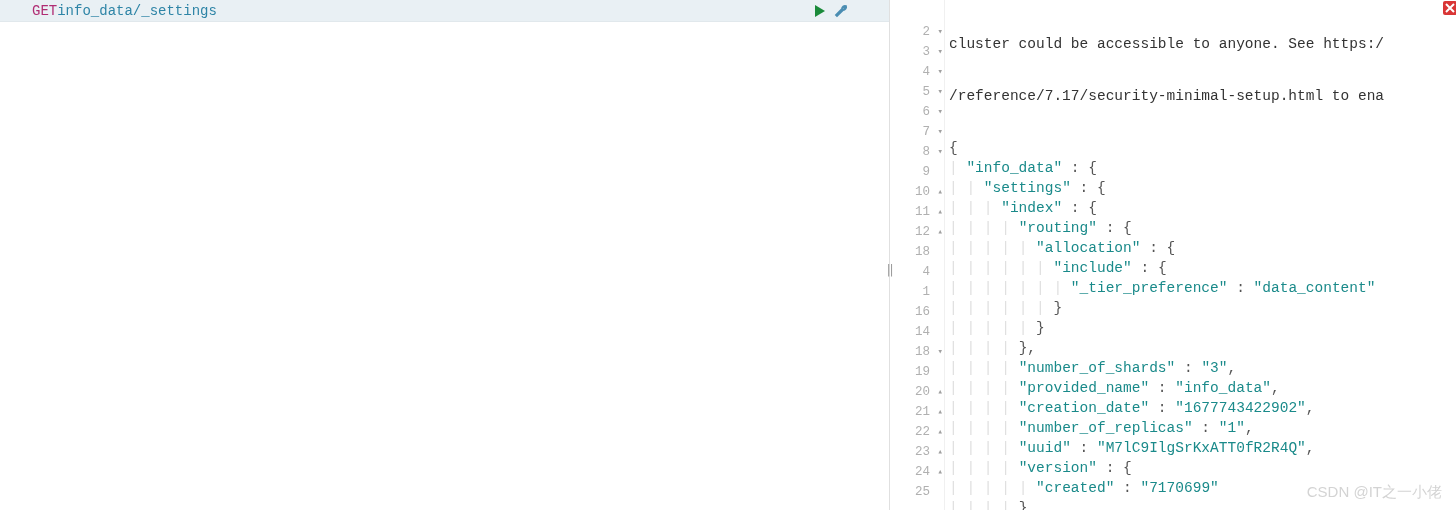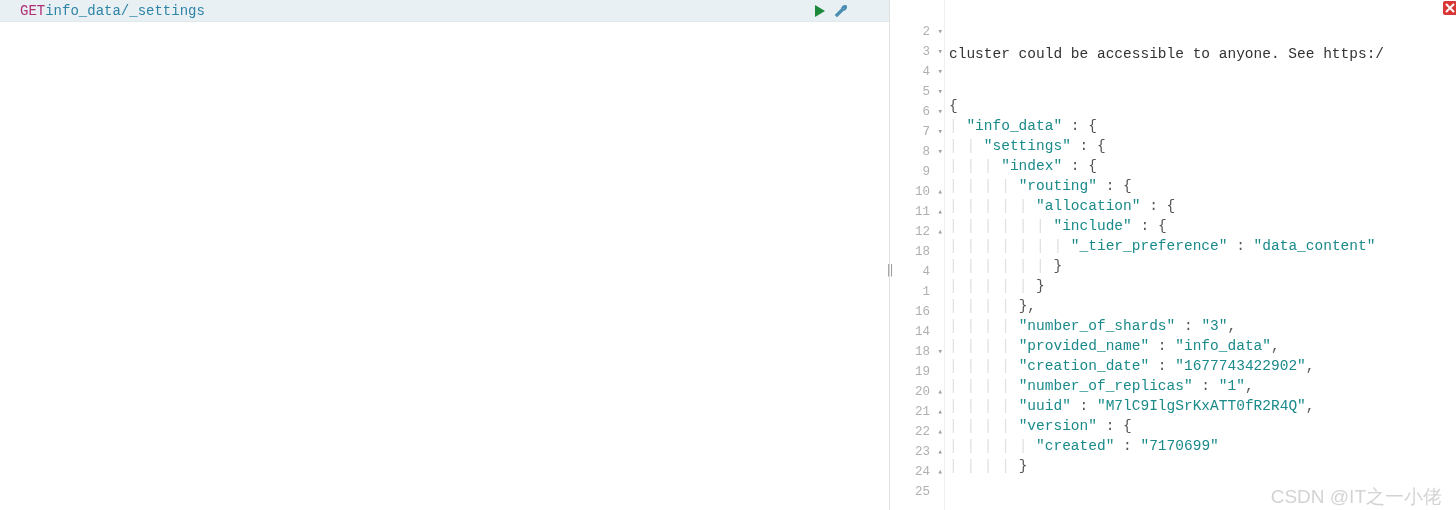--- a/index.html
+++ b/index.html
@@ -32,21 +32,21 @@
       font-size: 12px;
       cursor: col-resize;
       letter-spacing: -2px;
       z-index: 5;
     }
     .req-line {
       background: #e9f0f4;
       height: 22px;
       display: flex;
       align-items: center;
-      padding-left: 20px;
+      padding-left: 32px;
       border-bottom: 1px solid rgba(0,0,0,0.03);
     }
     .http-method { color: #b02c73; font-weight: 500; }
     .http-path { color: #2d84a6; margin-left: 0; }
     .req-actions {
       position: absolute;
       right: 40px;
       top: 0px;
       height: 22px;
       display: flex;
@@ -80,21 +80,21 @@
     .gutter-hidden { position: absolute; top: 0; right: -2px; }
     .fold-arrow {
       position: absolute;
       right: 1px;
       top: 0;
       font-size: 9px;
       color: #a0a0a0;
     }
     .code-area {
       flex: 1;
-      padding-top: 12px;
+      padding-top: 2px;
       overflow: hidden;
       white-space: pre;
     }
     .code-line {
       height: 20px;
       line-height: 20px;
       padding-left: 4px;
       font-size: 14.5px;
     }
     .msg-line {
@@ -105,23 +105,23 @@
       color: #333;
     }
     .punc { color: #555; }
     .key { color: #1a8a8a; }
     .str { color: #1a8a8a; }
     .colon { color: #555; }
     .guide { color: #e0e0e0; }
     .watermark {
       position: absolute;
       right: 14px;
-      bottom: 0;
+      bottom: 8px;
       font-family: sans-serif;
-      font-size: 19px;
+      font-size: 15px;
       color: rgba(128,128,128,0.35);
       pointer-events: none;
     }
   </style>
 </head>
 <body>
 
 <div class="panel-left">
   <div class="req-line">
     <span class="http-method">GET</span>
@@ -173,16 +173,17 @@
         <div class="gutter-cell">20<span class="fold-arrow">▴</span></div>
         <div class="gutter-cell">21<span class="fold-arrow">▴</span></div>
         <div class="gutter-cell">22<span class="fold-arrow">▴</span></div>
         <div class="gutter-cell">23<span class="fold-arrow">▴</span></div>
         <div class="gutter-cell">24<span class="fold-arrow">▴</span></div>
         <div class="gutter-cell">25</div>
       </div>
   </div>
   <div class="code-area">
     <div class="msg-line">cluster could be accessible to anyone. See https:/</div>
+    <div class="msg-line">/reference/7.17/security-minimal-setup.html to ena</div>
     <div id="code-rows"><div class="code-line"><span class="punc">{</span></div><div class="code-line"><span class="guide">| </span><span class="key">"info_data"</span><span class="colon"> : </span><span class="punc">{</span></div><div class="code-line"><span class="guide">| </span><span class="guide">| </span><span class="key">"settings"</span><span class="colon"> : </span><span class="punc">{</span></div><div class="code-line"><span class="guide">| </span><span class="guide">| </span><span class="guide">| </span><span class="key">"index"</span><span class="colon"> : </span><span class="punc">{</span></div><div class="code-line"><span class="guide">| </span><span class="guide">| </span><span class="guide">| </span><span class="guide">| </span><span class="key">"routing"</span><span class="colon"> : </span><span class="punc">{</span></div><div class="code-line"><span class="guide">| </span><span class="guide">| </span><span class="guide">| </span><span class="guide">| </span><span class="guide">| </span><span class="key">"allocation"</span><span class="colon"> : </span><span class="punc">{</span></div><div class="code-line"><span class="guide">| </span><span class="guide">| </span><span class="guide">| </span><span class="guide">| </span><span class="guide">| </span><span class="guide">| </span><span class="key">"include"</span><span class="colon"> : </span><span class="punc">{</span></div><div class="code-line"><span class="guide">| </span><span class="guide">| </span><span class="guide">| </span><span class="guide">| </span><span class="guide">| </span><span class="guide">| </span><span class="guide">| </span><span class="key">"_tier_preference"</span><span class="colon"> : </span><span class="str">"data_content"</span></div><div class="code-line"><span class="guide">| </span><span class="guide">| </span><span class="guide">| </span><span class="guide">| </span><span class="guide">| </span><span class="guide">| </span><span class="punc">}</span></div><div class="code-line"><span class="guide">| </span><span class="guide">| </span><span class="guide">| </span><span class="guide">| </span><span class="guide">| </span><span class="punc">}</span></div><div class="code-line"><span class="guide">| </span><span class="guide">| </span><span class="guide">| </span><span class="guide">| </span><span class="punc">},</span></div><div class="code-line"><span class="guide">| </span><span class="guide">| </span><span class="guide">| </span><span class="guide">| </span><span class="key">"number_of_shards"</span><span class="colon"> : </span><span class="str">"3"</span><span class="punc">,</span></div><div class="code-line"><span class="guide">| </span><span class="guide">| </span><span class="guide">| </span><span class="guide">| </span><span class="key">"provided_name"</span><span class="colon"> : </span><span class="str">"info_data"</span><span class="punc">,</span></div><div class="code-line"><span class="guide">| </span><span class="guide">| </span><span class="guide">| </span><span class="guide">| </span><span class="key">"creation_date"</span><span class="colon"> : </span><span class="str">"1677743422902"</span><span class="punc">,</span></div><div class="code-line"><span class="guide">| </span><span class="guide">| </span><span class="guide">| </span><span class="guide">| </span><span class="key">"number_of_replicas"</span><span class="colon"> : </span><span class="str">"1"</span><span class="punc">,</span></div><div class="code-line"><span class="guide">| </span><span class="guide">| </span><span class="guide">| </span><span class="guide">| </span><span class="key">"uuid"</span><span class="colon"> : </span><span class="str">"M7lC9IlgSrKxATT0fR2R4Q"</span><span class="punc">,</span></div><div class="code-line"><span class="guide">| </span><span class="guide">| </span><span class="guide">| </span><span class="guide">| </span><span class="key">"version"</span><span class="colon"> : </span><span class="punc">{</span></div><div class="code-line"><span class="guide">| </span><span class="guide">| </span><span class="guide">| </span><span class="guide">| </span><span class="guide">| </span><span class="key">"created"</span><span class="colon"> : </span><span class="str">"7170699"</span></div><div class="code-line"><span class="guide">| </span><span class="guide">| </span><span class="guide">| </span><span class="guide">| </span><span class="punc">}</span></div></div>
   </div>
   <div class="watermark">CSDN @IT之一小佬</div>
 </div>
 
 </body></html>

